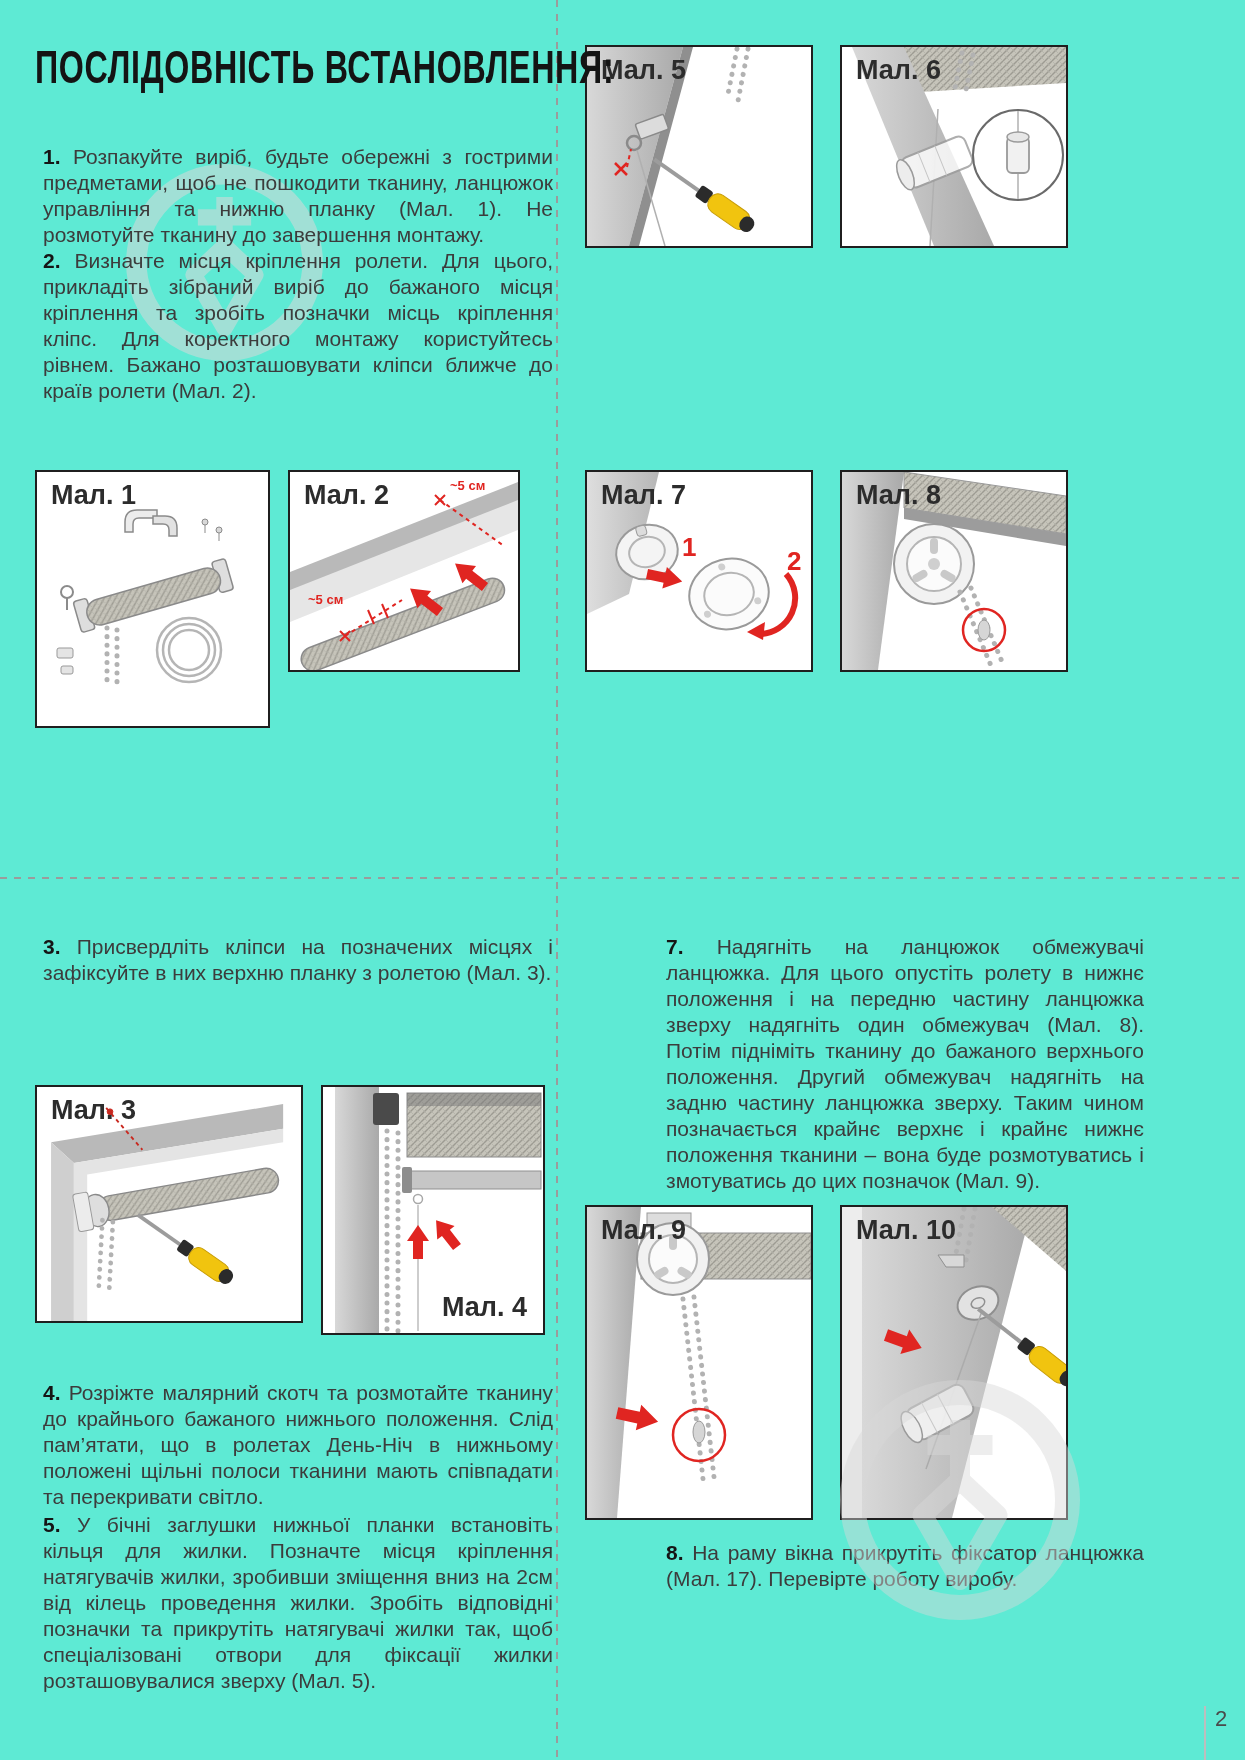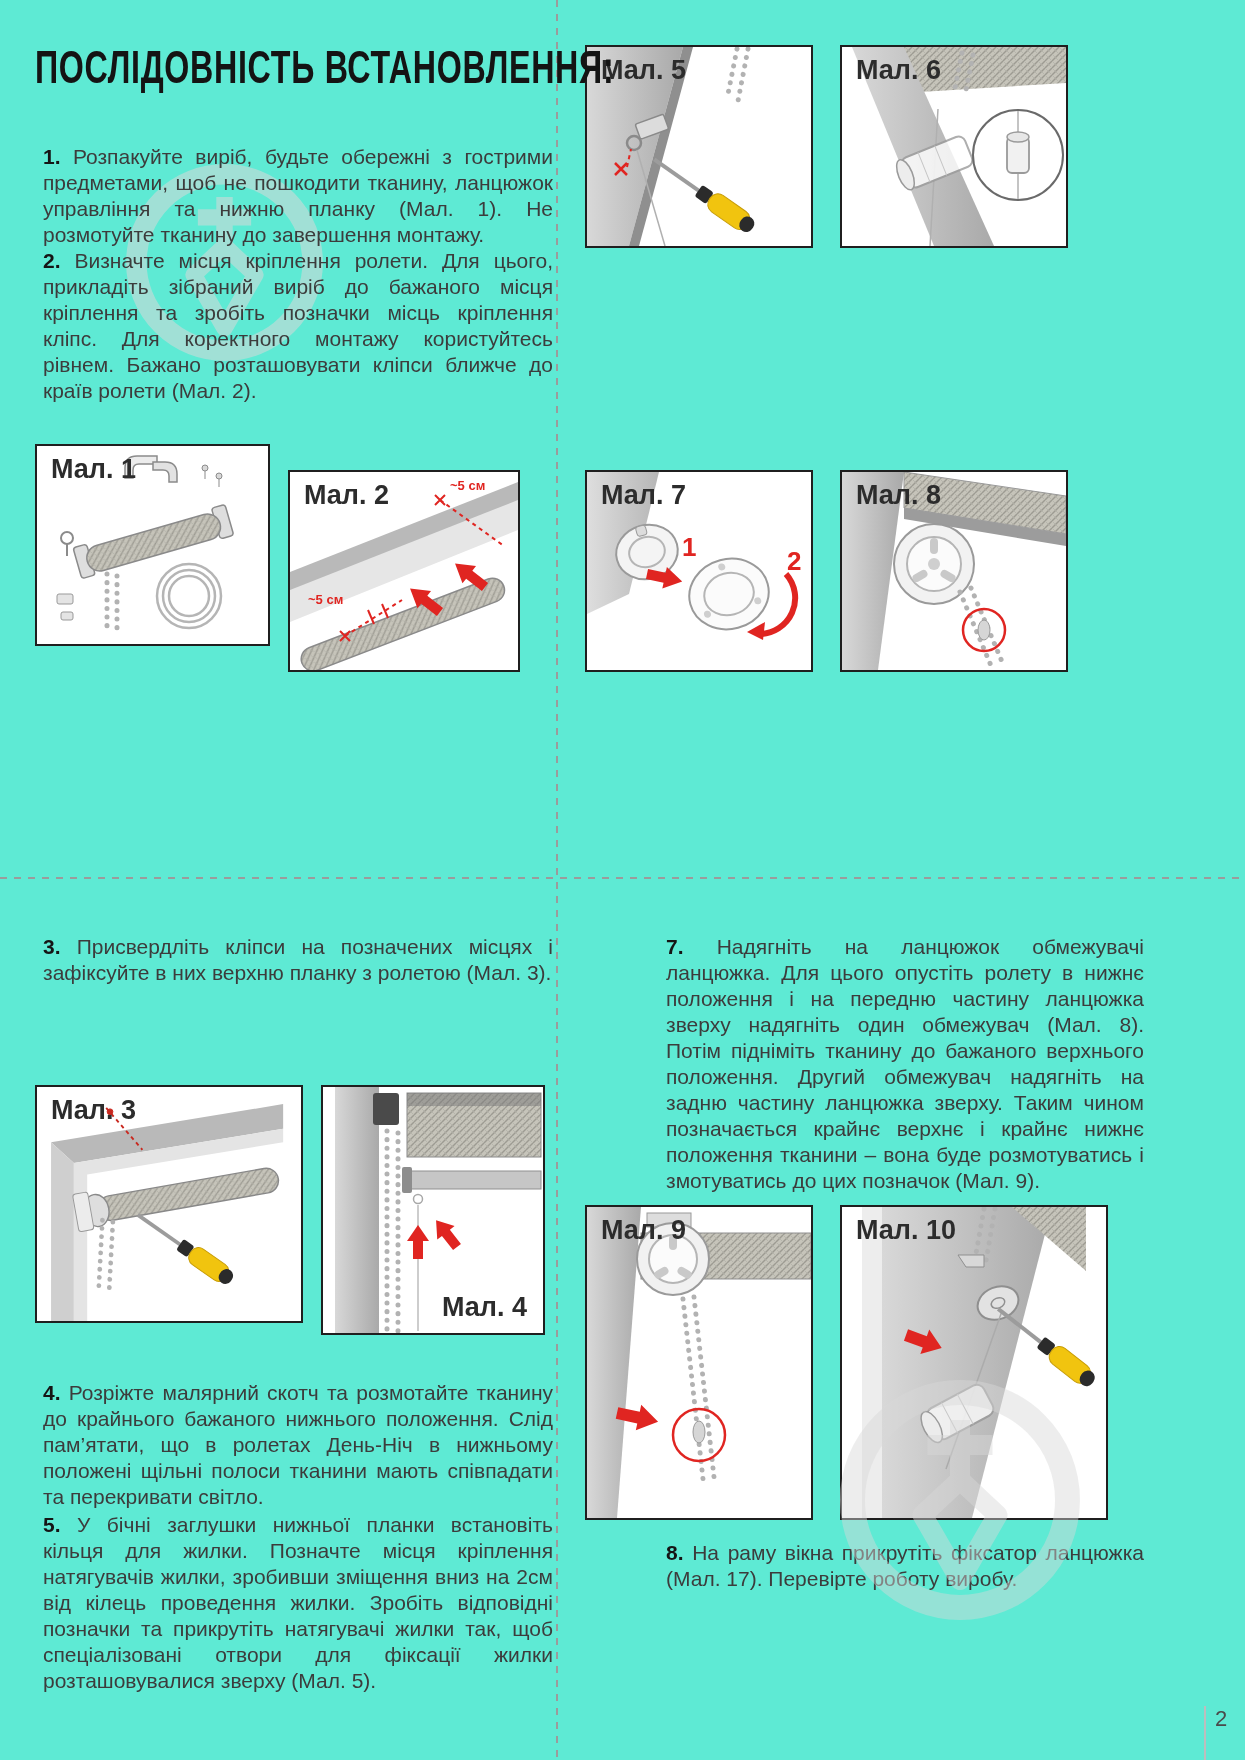--- a/index.html
+++ b/index.html
@@ -69,21 +69,21 @@
   <p class="para" style="left:35px;top:240px;width:510px"><span class="num">2.</span> <span>Визначте місця кріплення ролети. Для цього, прикладіть зібраний виріб до бажаного місця кріплення та зробіть позначки місць кріплення кліпс. Для коректного монтажу користуйтесь рівнем. Бажано розташовувати кліпси ближче до країв ролети (Мал. 2).</span></p>
 
 
   <p class="para" style="left:35px;top:926px;width:510px"><span class="num">3.</span> <span>Присвердліть кліпси на позначених місцях і зафіксуйте в них верхню планку з ролетою (Мал. 3).</span></p>
   <p class="para" style="left:35px;top:1372px;width:510px"><span class="num">4.</span> <span>Розріжте малярний скотч та розмотайте тканину до крайнього бажаного нижнього положення. Слід пам’ятати, що в ролетах День-Ніч в нижньому положені щільні полоси тканини мають співпадати та перекривати світло.</span></p>
   <p class="para" style="left:35px;top:1504px;width:510px"><span class="num">5.</span> <span>У бічні заглушки нижньої планки встановіть кільця для жилки. Позначте місця кріплення натягувачів жилки, зробивши зміщення вниз на 2см від кілець проведення жилки. Зробіть відповідні позначки та прикрутіть натягувачі жилки так, щоб спеціалізовані отвори для фіксації жилки розташовувалися зверху (Мал. 5).</span></p>
 
   <p class="para" style="left:658px;top:926px;width:478px"><span class="num">7.</span> <span>Надягніть на ланцюжок обмежувачі ланцюжка. Для цього опустіть ролету в нижнє положення і на передню частину ланцюжка зверху надягніть один обмежувач (Мал. 8). Потім підніміть тканину до бажаного верхнього положення. Другий обмежувач надягніть на задню частину ланцюжка зверху. Таким чином позначається крайнє верхнє і крайнє нижнє положення тканини – вона буде розмотуватись і змотуватись до цих позначок (Мал. 9).</span></p>
   <p class="para" style="left:658px;top:1532px;width:478px"><span class="num">8.</span> <span>На раму вікна прикрутіть фіксатор ланцюжка (Мал. 17). Перевірте роботу виробу.</span></p>
 
-  <div class="fig" style="left:35px;top:444px;width:235px;height:202px">
+  <div class="fig" style="left:35px;top:470px;width:235px;height:258px">
     <svg viewBox="0 0 231 198">
       <path d="M88 22 q0 -12 12 -12 h20 v8 h-18 q-6 0 -6 6 v8 h-8 z" fill="#ececec" stroke="#8b8b8b" stroke-width="1.5"></path>
       <path d="M128 16 q12 0 12 12 v8 h-8 v-6 q0 -6 -6 -6 h-10 v-8 z" fill="#e2e2e2" stroke="#8b8b8b" stroke-width="1.5"></path>
       <g stroke="#8b8b8b" fill="#d8d8d8">
         <circle cx="168" cy="22" r="3"></circle>
           <line x1="168" y1="25" x2="168" y2="33"></line>
         <circle cx="182" cy="30" r="3"></circle>
           <line x1="182" y1="33" x2="182" y2="41"></line>
       </g>
       <circle cx="30" cy="92" r="6" fill="none" stroke="#8b8b8b" stroke-width="2"></circle>
@@ -298,21 +298,21 @@
         <line x1="96" y1="92" x2="116" y2="272"></line>
           <line x1="107" y1="90" x2="127" y2="270"></line>
       </g>
       <ellipse cx="112" cy="225" rx="6" ry="11" fill="#d6d6d6" stroke="#9a9a9a"></ellipse>
       <circle cx="112" cy="228" r="26" fill="none" stroke="#e02521" stroke-width="2.5"></circle>
       <path d="M0,-6 L22,-6 L22,-13 L42,0 L22,13 L22,6 L0,6 Z" fill="#e02521" transform="translate(30,206) rotate(12)"></path>
     </svg>
     <span class="fig-label">Мал. 9</span>
   </div>
 
-  <div class="fig" style="left:840px;top:1205px;width:268px;height:315px">
+  <div class="fig" style="left:840px;top:1205px;width:228px;height:315px">
     <svg viewBox="0 0 224 311">
       <polygon points="20,0 190,0 110,311 20,311" fill="url(#wall)"></polygon>
       <polygon points="150,0 224,0 224,64" fill="url(#weave)"></polygon>
       <polygon points="0,0 20,0 20,311 0,311" fill="#ededed"></polygon>
       <g stroke="#b2b2b2" stroke-width="5" stroke-linecap="round" stroke-dasharray="0.1 8.5">
         <line x1="122" y1="2" x2="112" y2="58"></line>
           <line x1="133" y1="2" x2="123" y2="60"></line>
       </g>
       <path d="M96 48 h26 v12 h-18 z" fill="#d8d8d8" stroke="#8f8f8f"></path>
       <g transform="rotate(-22 136 96)">

